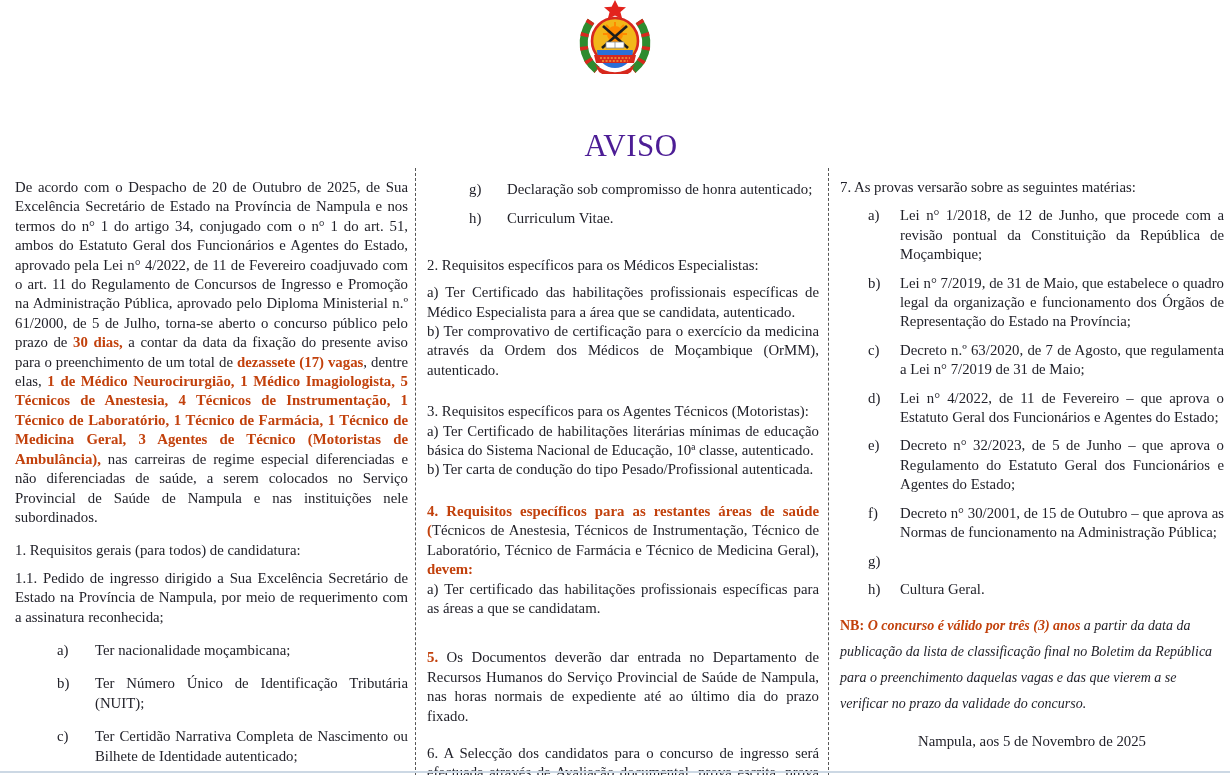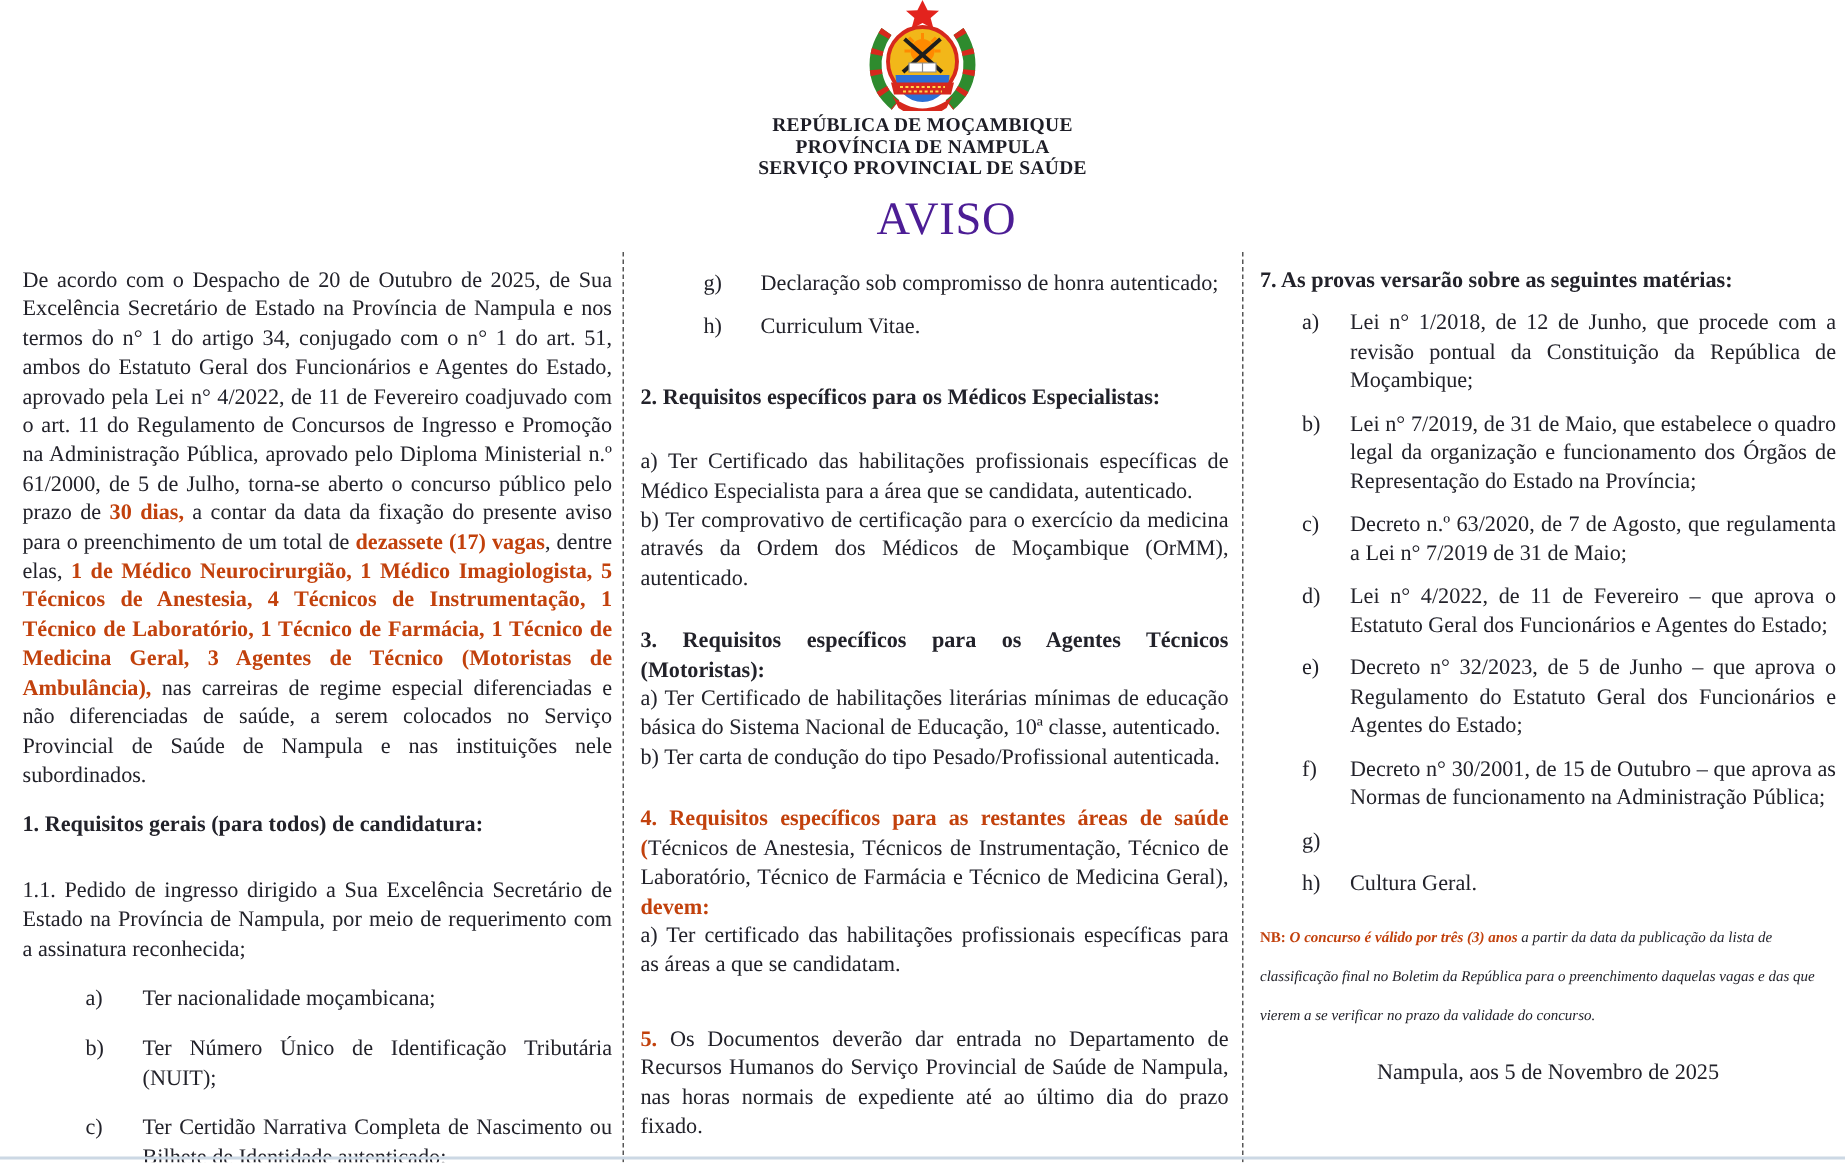--- a/index.html
+++ b/index.html
@@ -13,34 +13,34 @@
          font-weight:normal;font-size:31px;letter-spacing:.5px;color:#4c1d95;}
   
   .col{position:absolute;top:178px;font-size:14.8px;line-height:19.4px;text-align:justify;}
   .c1{left:15px;width:393px;}
   .c2{left:427px;width:392px;}
   .c3{left:840px;width:384px;}
   .sep{position:absolute;top:168px;height:607px;width:0;border-left:1.5px dashed #565656;}
   .sep1{left:415px;} .sep2{left:828px;}
   p{margin:0;}
   b{color:#c2410c;}
-  .mt8{margin-top:24px;} .mt14{margin-top:14px;} .mt18{margin-top:18px;}
+  .mt8{margin-top:8px;} .mt14{margin-top:14px;} .mt18{margin-top:18px;}
   .mt20{margin-top:30px;} .mt22{margin-top:22px;} .mt30{margin-top:27px;}
-  .sec-title{font-weight:bold;}
+  .sec-title{font-weight:normal;}
   
   .li{display:flex;margin-top:9px;}
   .c1 .li{padding-left:42px;margin-top:14px;}
   .c1 .lt{flex:0 0 38px;}
   .c2 .li{padding-left:42px;margin-top:10px;}
   .c2 .lt{flex:0 0 38px;}
   .c3 .li{padding-left:28px;margin-top:9px;}
   .c3 .lt{flex:0 0 32px;}
   .lx{flex:1;text-align:justify;}
   
-  .nb{margin-top:14px;font-size:10px;line-height:26px;text-align:left;font-style:italic;}
+  .nb{margin-top:14px;font-size:14px;line-height:26px;text-align:left;font-style:italic;}
   .nb .nblabel{font-style:normal;}
   .ctr{text-align:center;}
   .date-line{margin-top:15px;}
   .bottom-edge{position:absolute;left:0;bottom:2px;width:100%;height:2px;background:#ccd8e4;}
 </style>
 </head>
 <body>
 
 <div class="page">
 
@@ -67,25 +67,20 @@
       <line x1="39" y1="42" x2="39" y2="48" stroke="#8a8a8a" stroke-width="0.8"></line>
       <path d="M21,50 a18,18 0 0 0 36,0 z" fill="#2b6fd6"></path>
       <path d="M18,55 L60,55 L58,63 L20,63 Z" fill="#d7281d"></path>
       <g stroke="#ffd54a" stroke-width="1.2" stroke-dasharray="2,1.6">
         <line x1="24" y1="58" x2="54" y2="58"></line>
           <line x1="26" y1="61" x2="52" y2="61"></line>
       </g>
     </svg>
   </div>
 
-  <div class="hdr">
-    <div>REPÚBLICA DE MOÇAMBIQUE</div>
-    <div>PROVÍNCIA DE NAMPULA</div>
-    <div>SERVIÇO PROVINCIAL DE SAÚDE</div>
-  </div>
   <div class="aviso">AVISO</div>
 
   <div class="sep sep1"></div>
   <div class="sep sep2"></div>
 
   <div class="col c1">
     <p><span>De acordo com o Despacho de 20 de Outubro de 2025, de Sua Excelência Secretário de Estado na Província de Nampula e nos termos do n° 1 do artigo 34, conjugado com o n° 1 do art. 51, ambos do Estatuto Geral dos Funcionários e Agentes do Estado, aprovado pela Lei n° 4/2022, de 11 de Fevereiro coadjuvado com o art. 11 do Regulamento de Concursos de Ingresso e Promoção na Administração Pública, aprovado pelo Diploma Ministerial n.º 61/2000, de 5 de Julho, torna-se aberto o concurso público pelo prazo de </span><b>30 dias,</b><span> a contar da data da fixação do presente aviso para o preenchimento de um total de </span><b>dezassete (17) vagas</b><span>, dentre elas, </span><b>1 de Médico Neurocirurgião, 1 Médico Imagiologista, 5 Técnicos de Anestesia, 4 Técnicos de Instrumentação, 1 Técnico de Laboratório, 1 Técnico de Farmácia, 1 Técnico de Medicina Geral, 3 Agentes de Técnico (Motoristas de Ambulância),</b><span> nas carreiras de regime especial diferenciadas e não diferenciadas de saúde, a serem colocados no Serviço Provincial de Saúde de Nampula e nas instituições nele subordinados.</span></p>
     <p class="sec-title mt14">1. Requisitos gerais (para todos) de candidatura:</p>
     <p class="mt8">1.1. Pedido de ingresso dirigido a Sua Excelência Secretário de Estado na Província de Nampula, por meio de requerimento com a assinatura reconhecida;</p>
     <div class="li">

